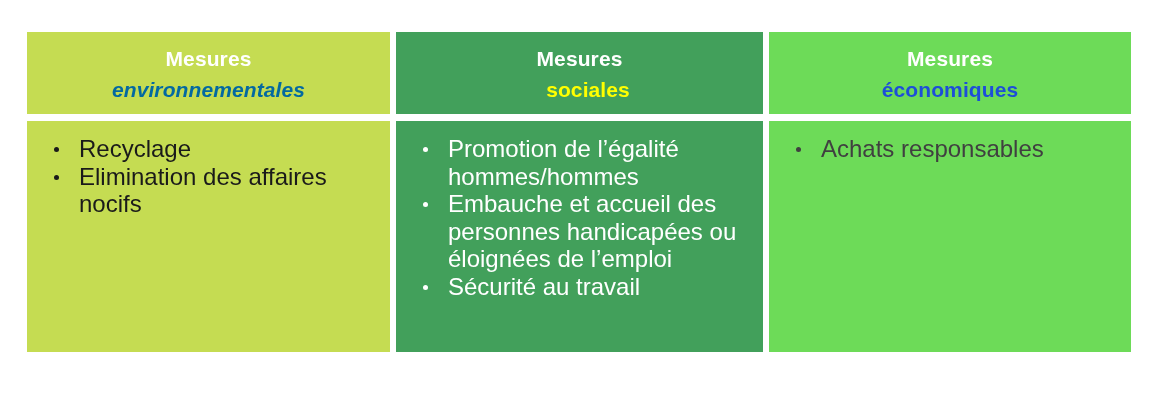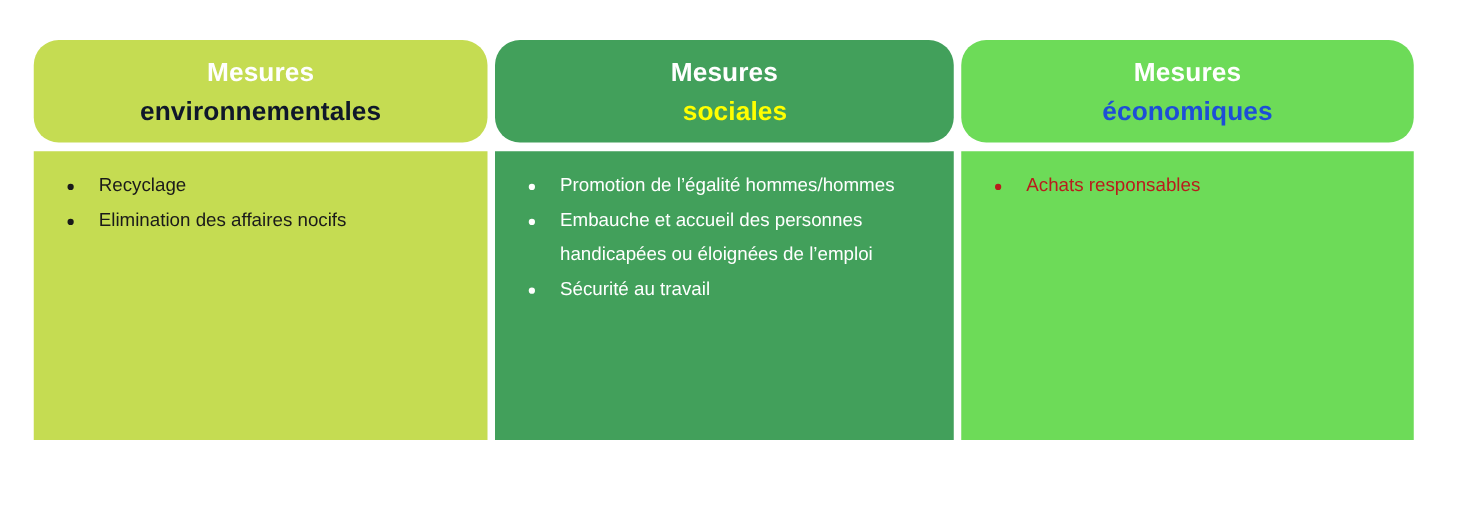--- a/index.html
+++ b/index.html
@@ -39,21 +39,20 @@
 
   .header-cell {
     height: 82px;
     flex: 0 0 82px;
     box-sizing: border-box;
     display: flex;
     flex-direction: column;
     align-items: center;
     justify-content: center;
     padding-top: 2px;
-    border-radius: 20px;
   }
 
   .header-line1 {
     font-size: 21px;
     font-weight: bold;
     line-height: 30px;
     color: #ffffff;
     letter-spacing: 0.1px;
   }
 
@@ -73,21 +72,21 @@
 
   ul.bullets {
     list-style: none;
     margin: 0;
     padding: 0;
   }
 
   ul.bullets li {
     position: relative;
     padding-left: 38px;
-    font-size: 15px;
+    font-size: 24px;
     line-height: 27.5px;
     margin: 0 0 0 0;
     font-weight: normal;
   }
 
   ul.bullets li::before {
     content: "";
     position: absolute;
     left: 13px;
     top: 12px;
@@ -100,31 +99,31 @@
   
   .col-env .header-cell { background: #c5dc52; }
   .col-env .body-cell   { background: #c5dc52; color: #1a1a1a; }
 
   
   .col-soc .header-cell { background: #42a05b; }
   .col-soc .body-cell   { background: #42a05b; color: #ffffff; }
 
   
   .col-eco .header-cell { background: #6ddb58; }
-  .col-eco .body-cell   { background: #6ddb58; color: #b91c1c; }
+  .col-eco .body-cell   { background: #6ddb58; color: #404040; }
 </style>
 </head>
 <body>
 
 <div id="table-wrap">
 
   <div class="column col-env">
     <div class="header-cell">
       <div class="header-line1">Mesures</div>
-      <div class="header-line2" style="color:#0f172a;">environnementales</div>
+      <div class="header-line2" style="color:#0369a1;font-style:italic;">environnementales</div>
     </div>
     <div class="body-cell">
       <ul class="bullets">
         <li>Recyclage</li>
         <li>Elimination des affaires nocifs</li>
       </ul>
     </div>
   </div>
 
   <div class="column col-soc">

